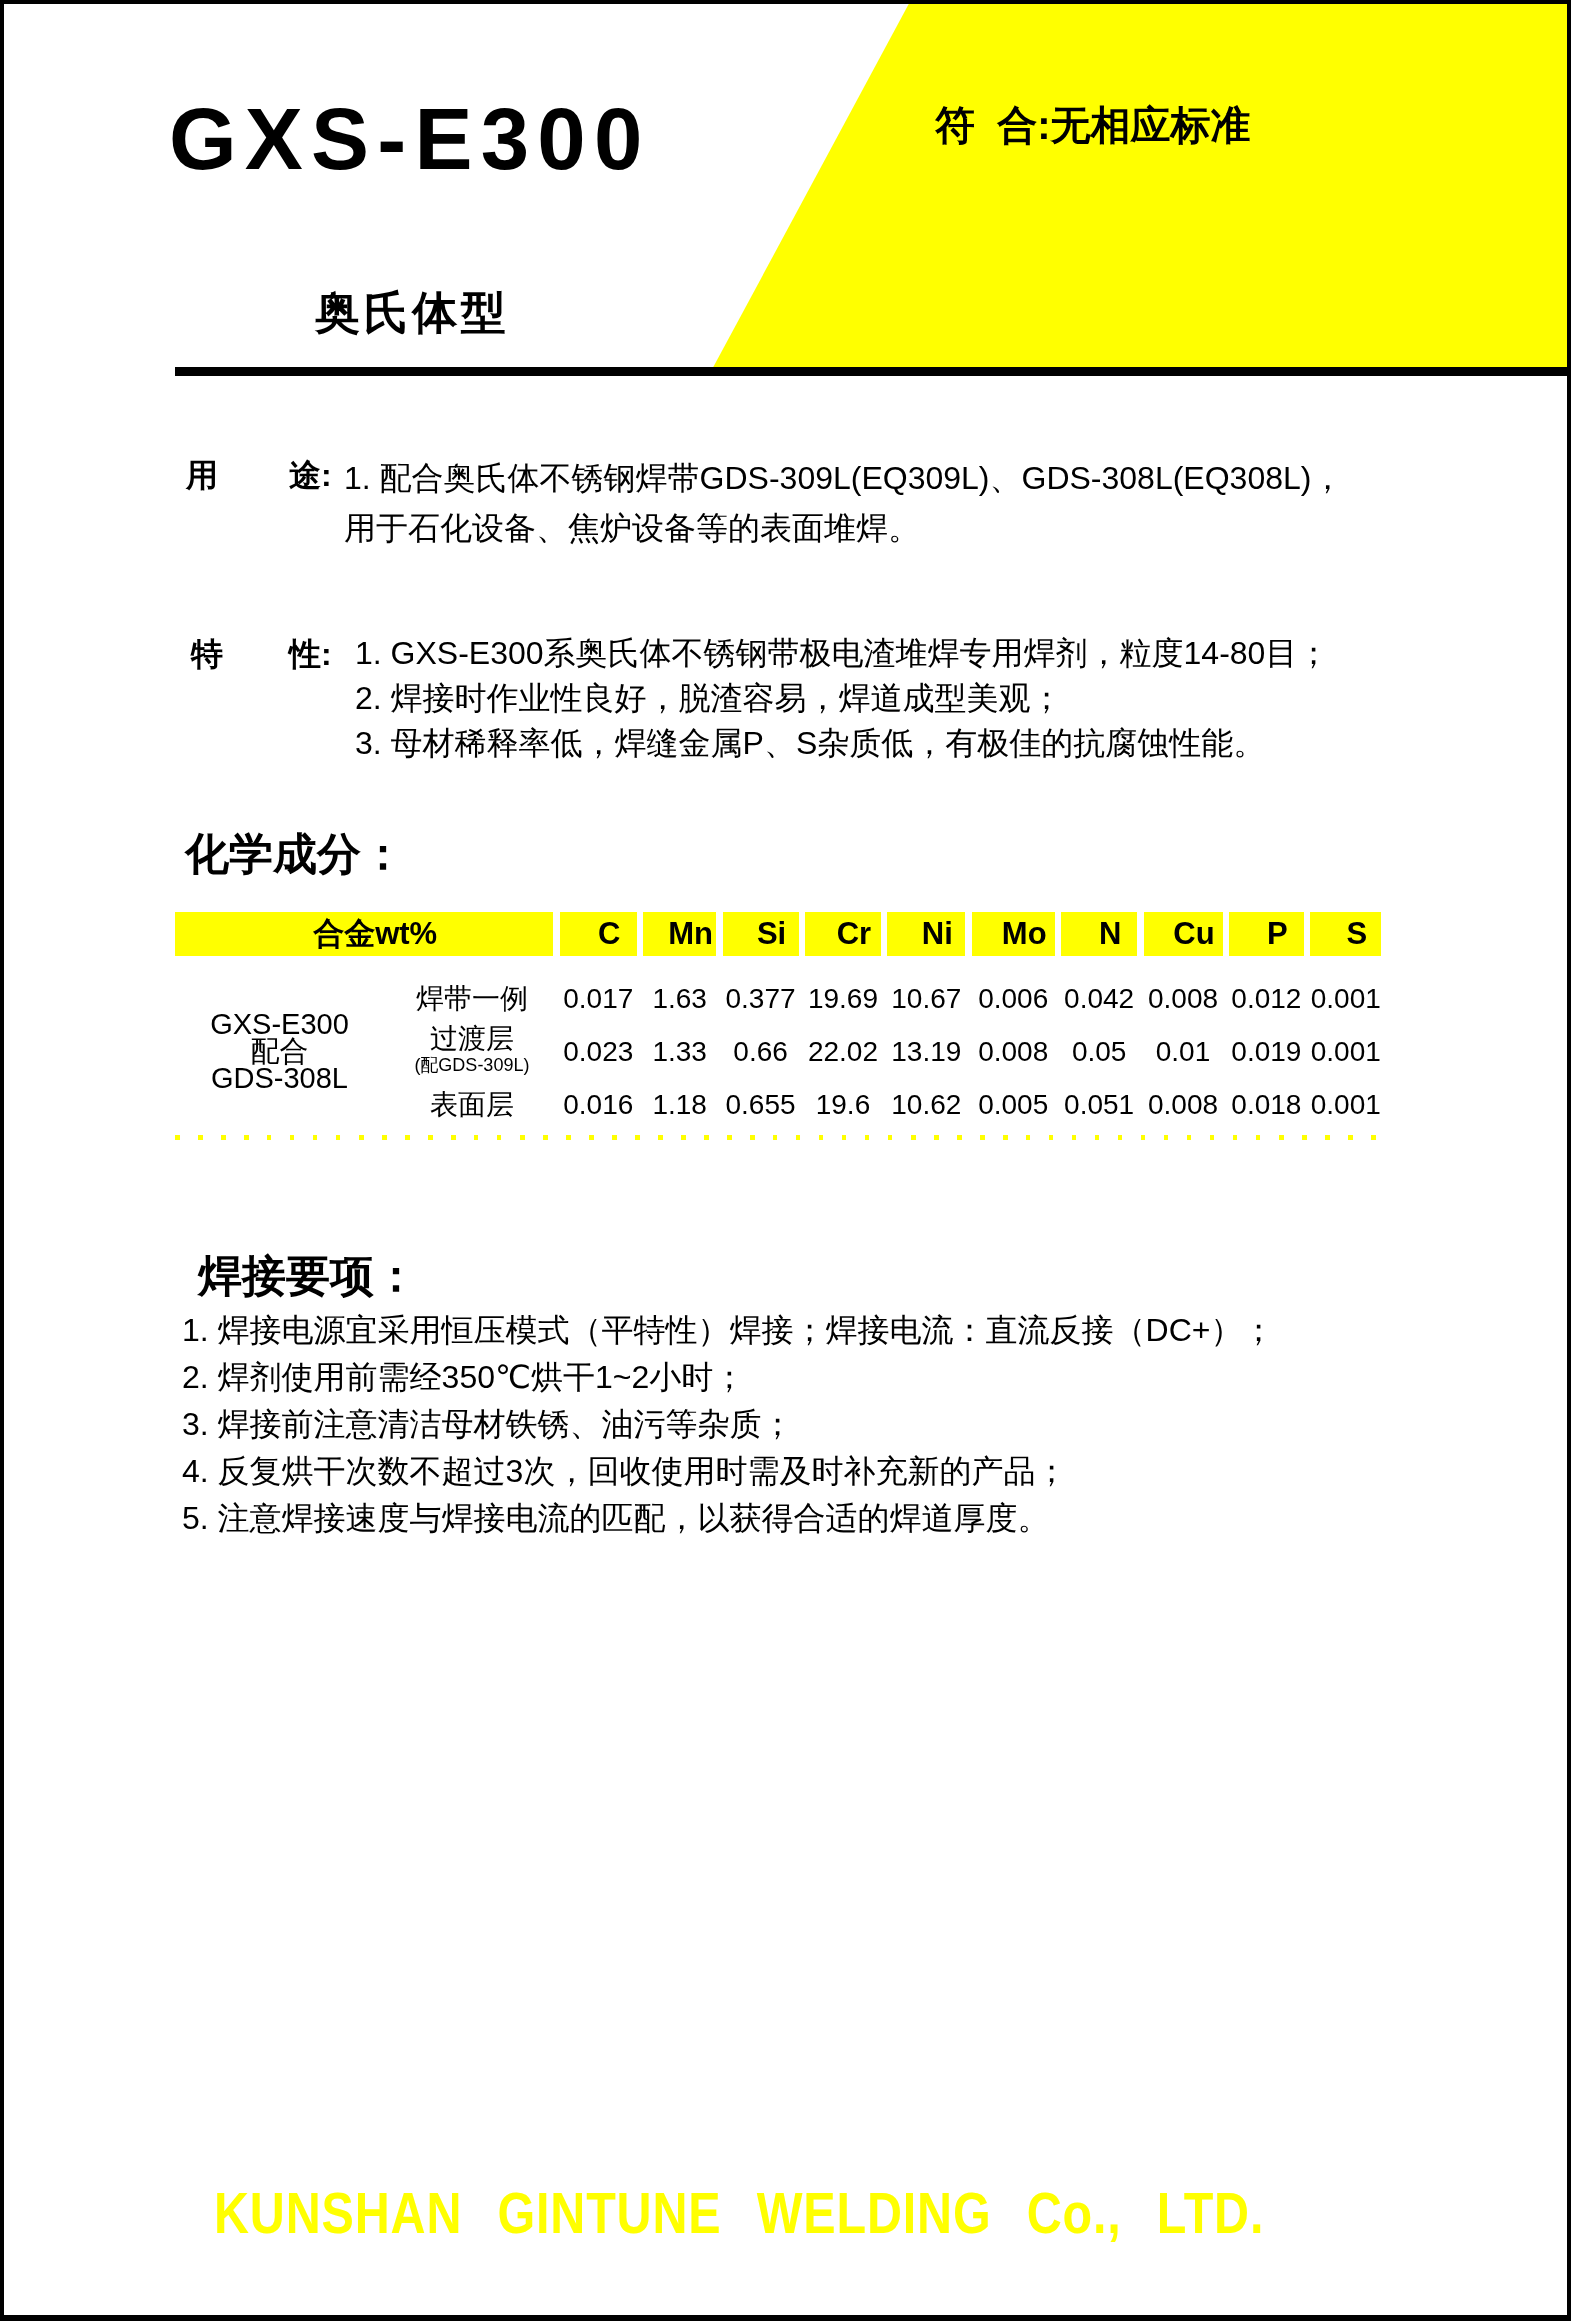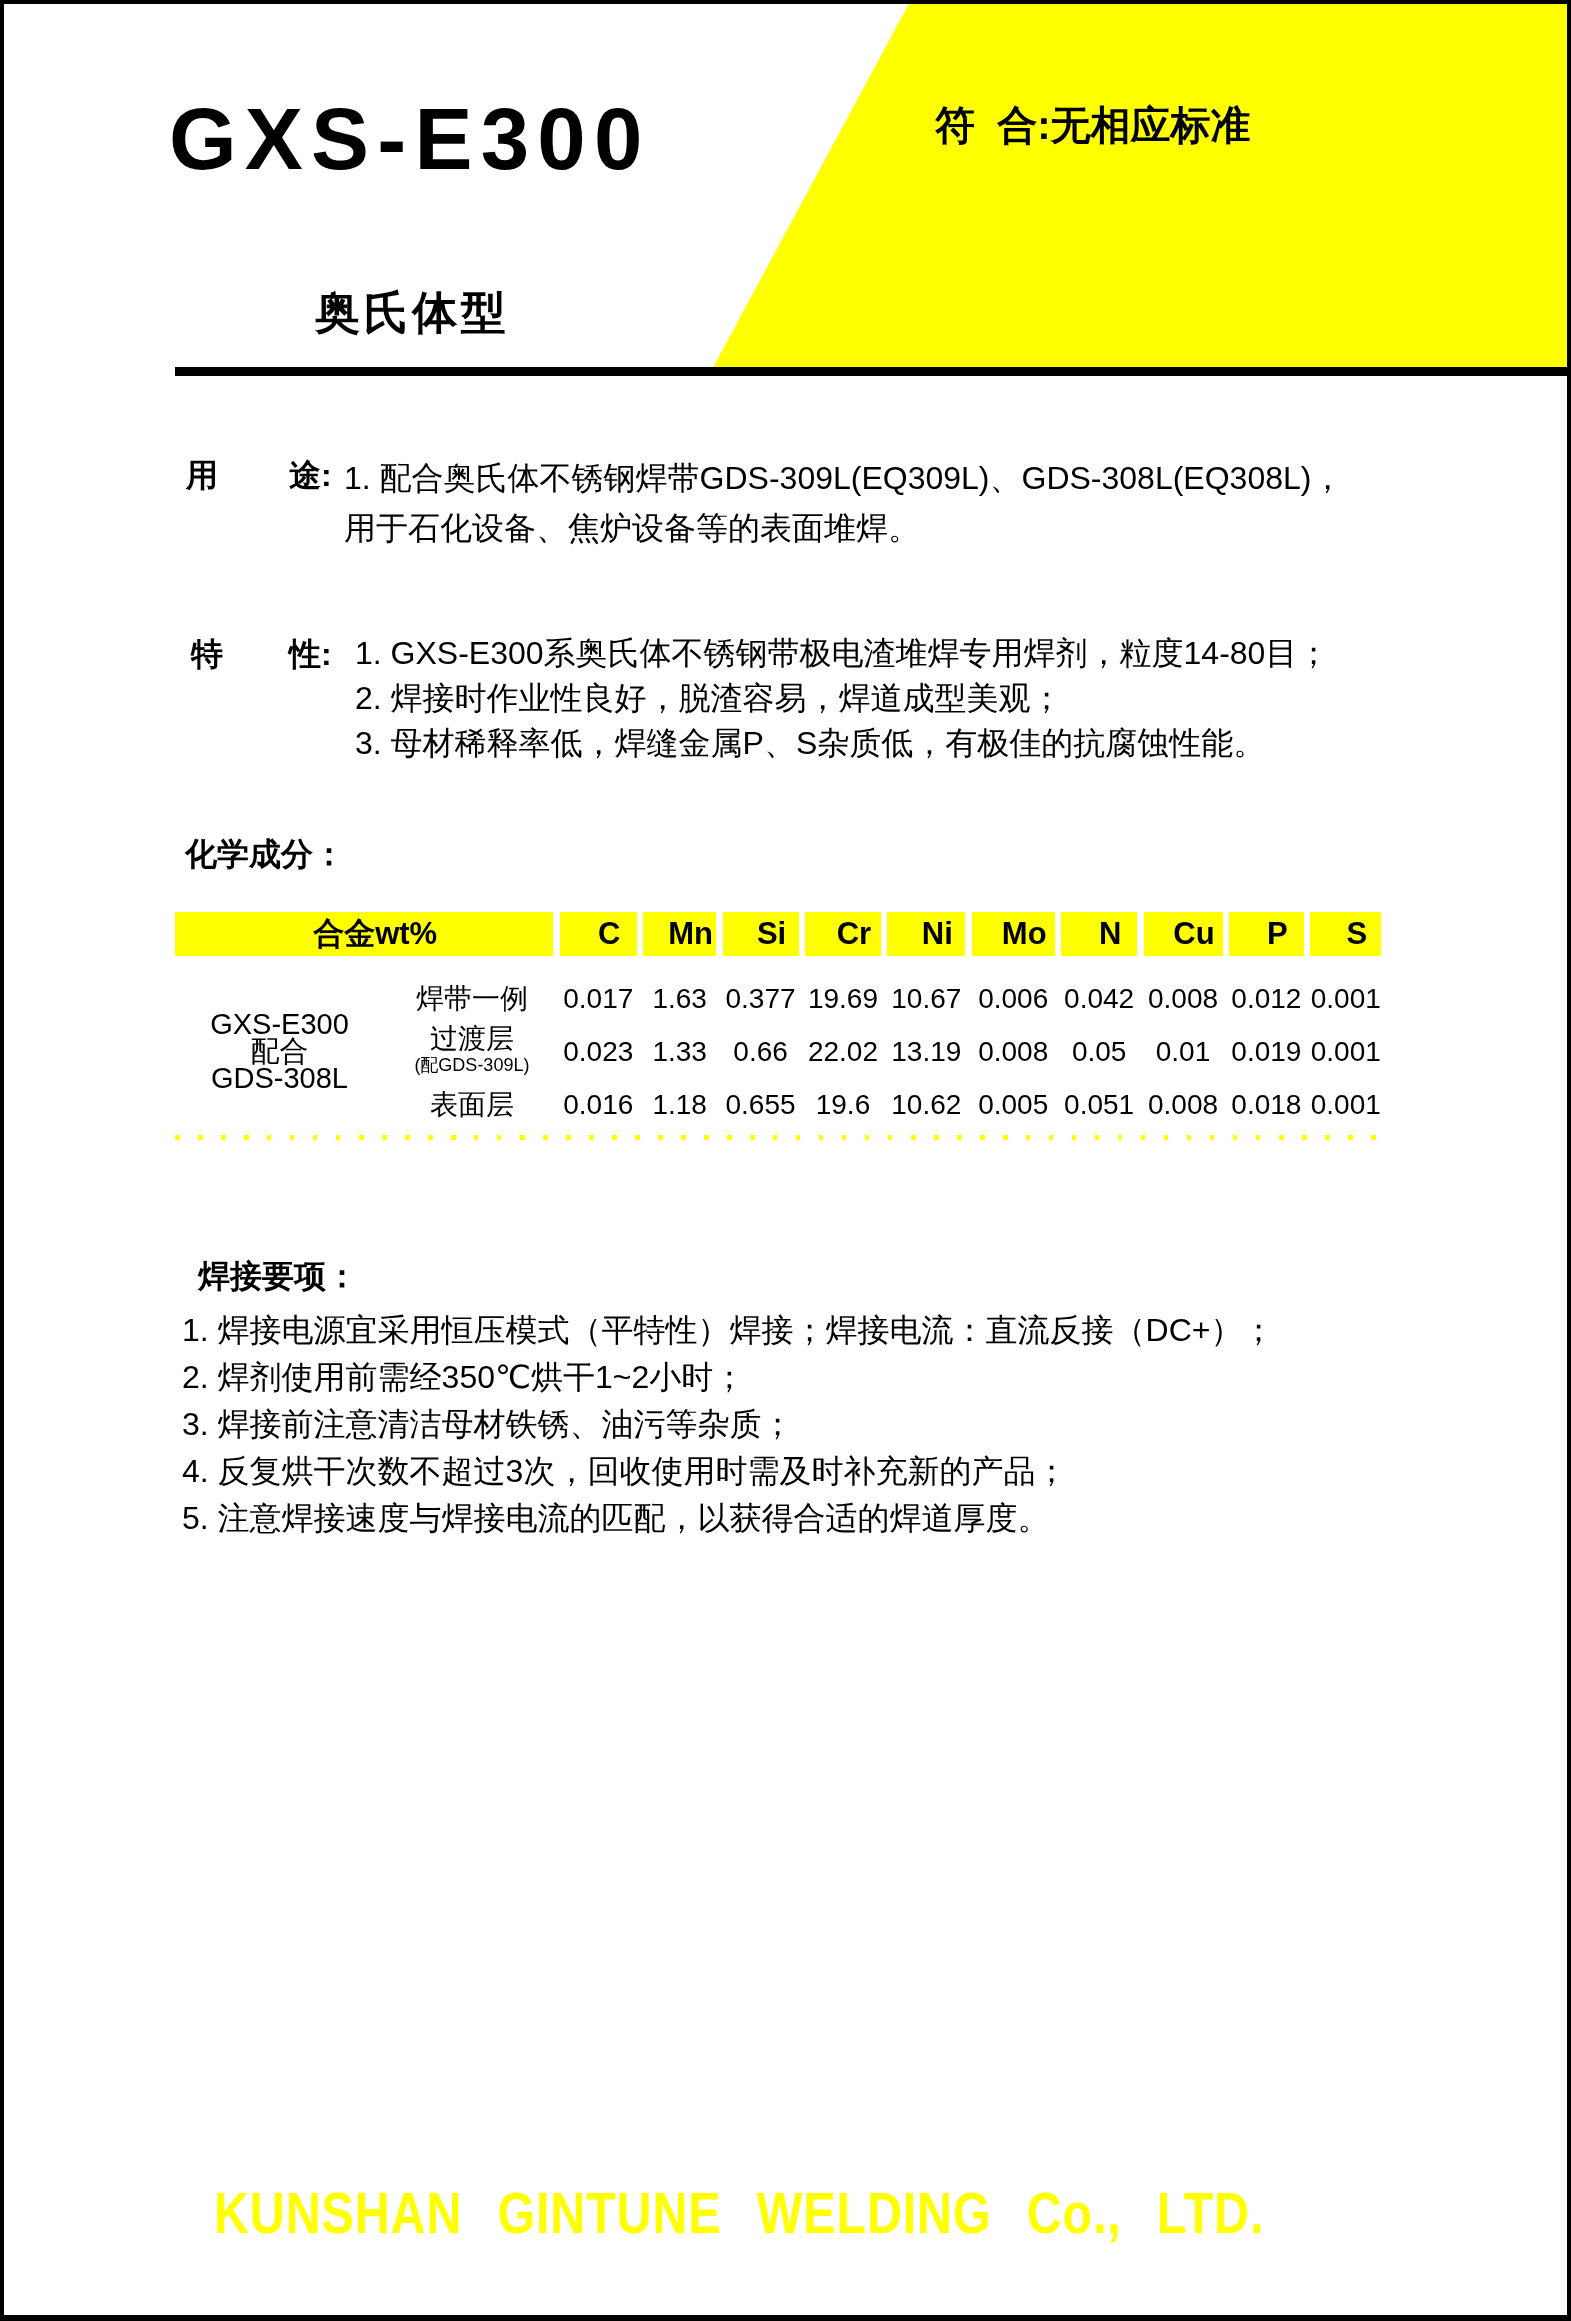--- a/index.html
+++ b/index.html
@@ -54,21 +54,21 @@
   .usage-l1{left:186px;top:456px;}
   .usage-l2{left:289px;top:456px;}
   .feat-l1{left:191px;top:635px;}
   .feat-l2{left:289px;top:635px;}
 
   .usage-lines{position:absolute;left:344px;top:453px;width:1091px;font-size:32px;line-height:50px;}
   .usage-lines .cont{}
   .feature-lines{position:absolute;left:355px;top:631px;width:1091px;font-size:32px;line-height:45px;}
 
   .section-heading{
-    position:absolute;font-size:32px;font-weight:bold;line-height:38px;white-space:nowrap;
+    position:absolute;font-size:44px;font-weight:bold;line-height:38px;white-space:nowrap;
   }
   .chem-heading{left:185px;top:835px;}
   .notes-heading{left:198px;top:1257px;}
 
   
   .chem-table{position:absolute;left:175px;top:912px;width:1206px;}
   .chem-grid{
     display:grid;
     grid-template-columns:209px 163px 77px 73px 76px 76px 78px 83px 76px 79px 75px 71px;
     column-gap:6.4px;

